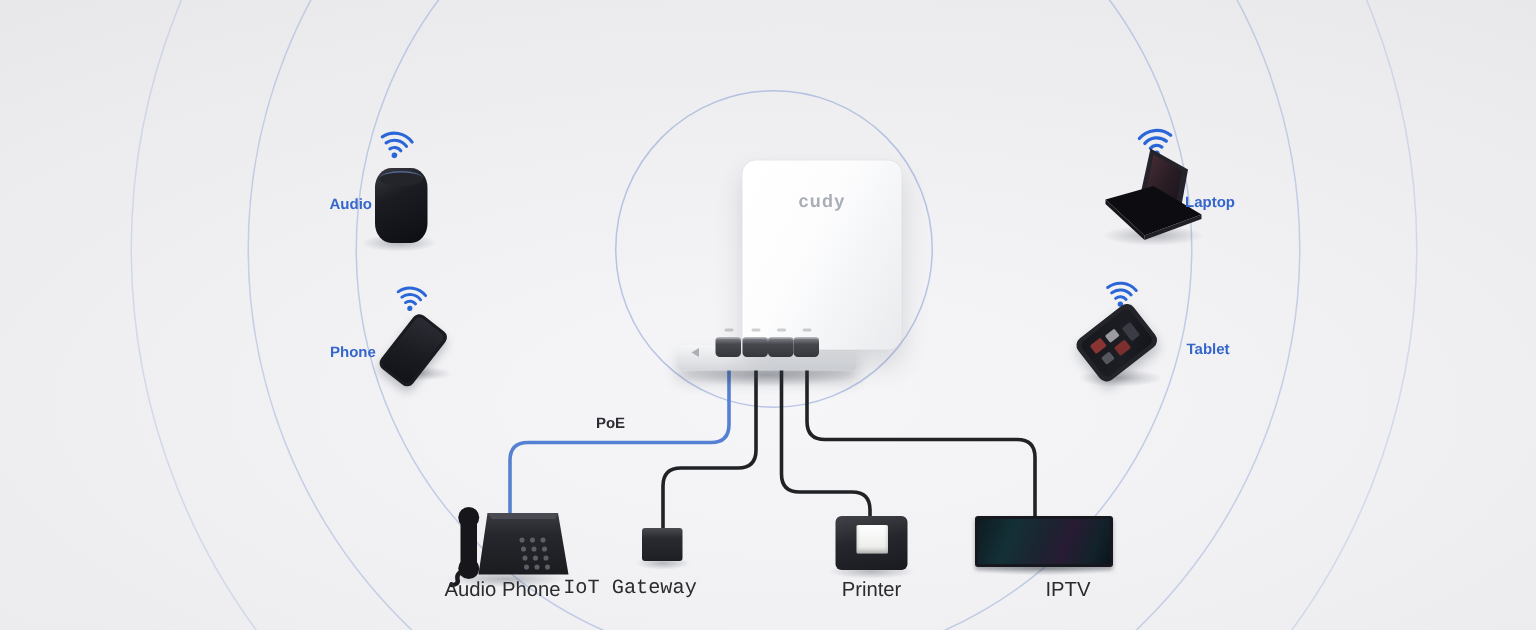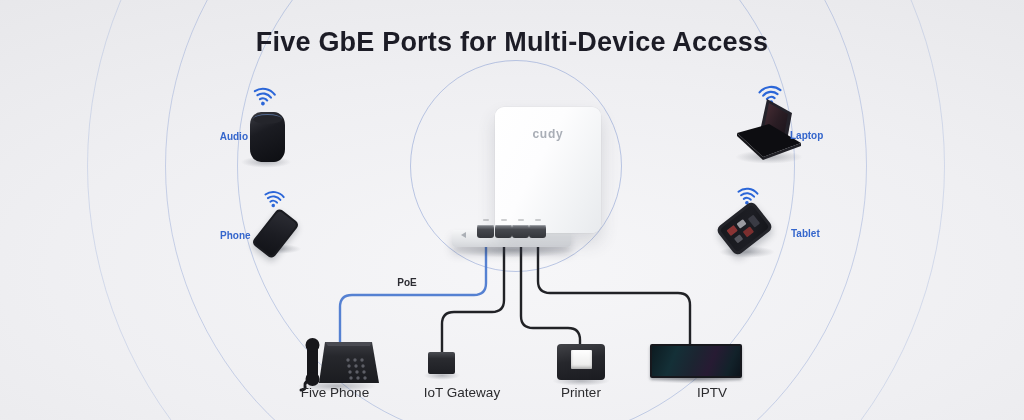--- a/index.html
+++ b/index.html
@@ -70,21 +70,20 @@
 </head>
 <body>
 
 <div id="canvas">
 
   <div class="arc a1"></div>
   <div class="arc a2"></div>
   <div class="arc a3"></div>
   <div class="arc a4"></div>
 
-  <div class="title">Five GbE Ports for Multi-Device Access</div>
 
   <svg width="1024" height="420" viewBox="0 0 1024 420">
     <path d="M486,234 L486,283 Q486,295 474,295 L352,295 Q340,295 340,307 L340,348" fill="none" stroke="#5581d2" stroke-width="2.4" stroke-linecap="round"></path>
     <path d="M504,234 L504,300 Q504,312 492,312 L454,312 Q442,312 442,324 L442,355" fill="none" stroke="#212226" stroke-width="2.4" stroke-linecap="round"></path>
     <path d="M521,234 L521,316 Q521,328 533,328 L568,328 Q580,328 580,340 L580,350" fill="none" stroke="#212226" stroke-width="2.4" stroke-linecap="round"></path>
     <path d="M538,234 L538,281 Q538,293 550,293 L678,293 Q690,293 690,305 L690,348" fill="none" stroke="#212226" stroke-width="2.4" stroke-linecap="round"></path>
   </svg>
   <div class="poe">PoE</div>
 
   <div class="shadow" style="left:448px;top:242px;width:128px;height:16px;"></div>
@@ -199,25 +198,25 @@
         <circle cx="61" cy="36" r="1.7"></circle>
         <circle cx="68" cy="36" r="1.7"></circle>
       <circle cx="55" cy="42" r="1.7"></circle>
         <circle cx="62" cy="42" r="1.7"></circle>
         <circle cx="69" cy="42" r="1.7"></circle>
     </g>
     <rect x="11" y="4" width="11" height="44" rx="5.5" fill="#17171b"></rect>
     <circle cx="16.5" cy="9" r="7" fill="#17171b"></circle>
     <circle cx="16.5" cy="43" r="7" fill="#17171b"></circle>
   </svg>
-  <div class="dark-label" style="left:285px;top:385px;width:100px;">Five Phone</div>
+  <div class="dark-label" style="left:285px;top:385px;width:100px;">Audio Phone</div>
 
   <div class="shadow" style="left:423px;top:371px;width:38px;height:9px;"></div>
   <div class="iot-box"></div>
-  <div class="dark-label" style="left:412px;top:385px;width:100px;">IoT Gateway</div>
+  <div class="dark-label" style="left:370px;top:385px;width:100px;font-family:Liberation Mono, monospace;">IoT Gateway</div>
 
   <div class="shadow" style="left:551px;top:376px;width:60px;height:10px;"></div>
   <div class="printer">
     <div class="paper"></div>
   </div>
   <div class="dark-label" style="left:531px;top:385px;width:100px;">Printer</div>
 
   <div class="shadow" style="left:646px;top:374px;width:100px;height:10px;"></div>
   <div class="tv">
     <div class="tv-screen"></div>

